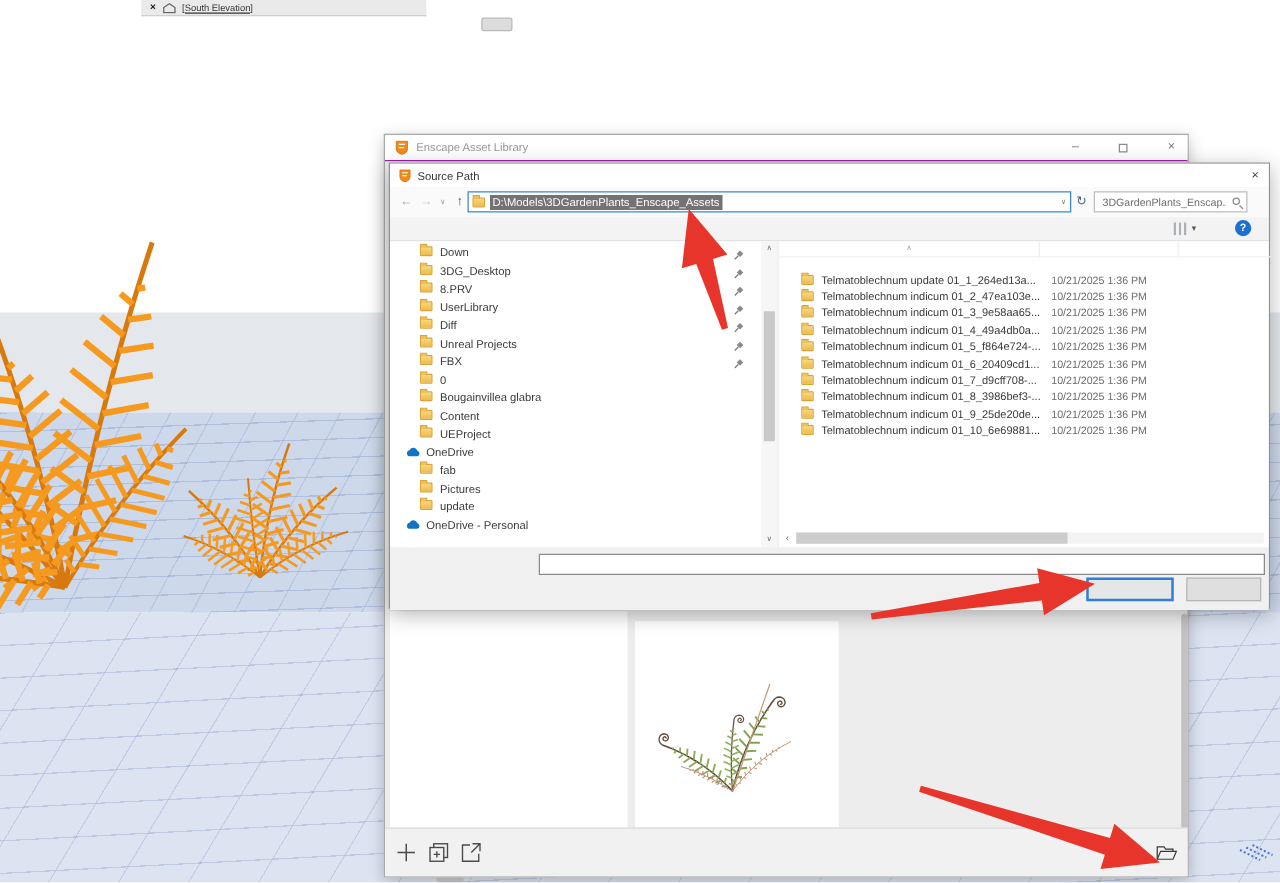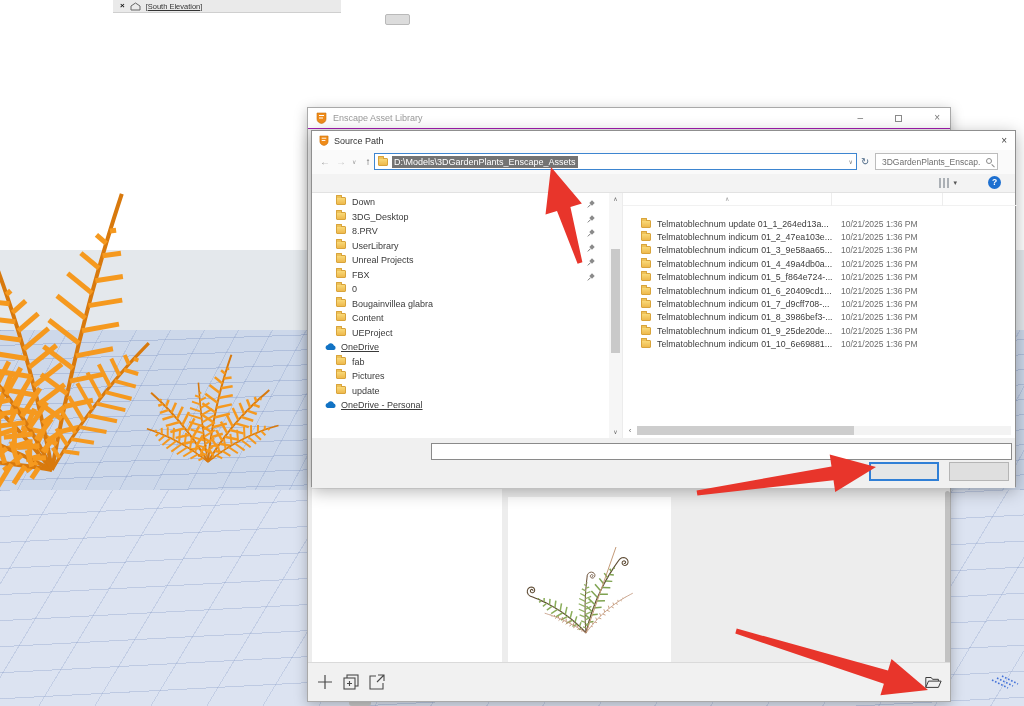--- a/index.html
+++ b/index.html
@@ -83,21 +83,21 @@
     linear-gradient(to right,#9aa0a6 0 2px,transparent 2px 4px,#9aa0a6 4px 6px,transparent 6px 8px,#9aa0a6 8px 10px); opacity:.8; }
   .view-caret { font-size:7px; color:#555; }
   .helpbtn { position:absolute; right:14px; top:2px; width:13px; height:13px; border-radius:50%;
     background:#1e70d0; color:#fff; font-size:8.5px; font-weight:bold; text-align:center; line-height:13px; }
 
   .spd-main { position:absolute; left:0; top:62px; width:100%; height:245px; background:#fff; }
   .tree { position:absolute; left:0; top:0; width:297px; height:245px; padding-top:4px; overflow:hidden; }
   .trow { position:relative; height:14.5px; display:flex; font-size:9px; color:#3a3a3a; }
   .trow .tlabel { white-space:nowrap; }
   .ind-folder { padding-left:24px; }
-  .ind-cloud  { padding-left:12px;text-decoration:underline; }
+  .ind-cloud  { padding-left:12px; }
   .fico { width:10px; height:8px; margin-right:6px; position:relative; flex:0 0 auto;
     background:linear-gradient(#f9d978,#eeb94d); border:1px solid #d9a43b; border-radius:1px; }
   .fico::before { content:""; position:absolute; left:-1px; top:-3px; width:4px; height:2px;
     background:#eec258; border:1px solid #d9a43b; border-bottom:none; border-radius:1px 1px 0 0; }
   .pin { position:absolute; right:14px; top:3px; width:8px; height:8px; }
   .tree-scroll { position:absolute; left:297px; top:0; width:13px; height:245px; background:#f6f6f6; }
   .ts-caret { position:absolute; left:0; width:13px; text-align:center; font-size:6px; color:#6a6a6a; }
   .ts-up { top:2px; } .ts-down { bottom:3px; }
   .ts-thumb { position:absolute; left:2px; top:56px; width:9px; height:104px; background:#c9c9c9; }
 
@@ -636,20 +636,28 @@
           <div class="trow ind-folder">
             <span class="fico"></span>
             <span class="tlabel">UserLibrary</span>
             <svg class="pin" viewBox="0 0 8 8">
               <line x1="0.8" y1="7.4" x2="3.6" y2="4.6" stroke="#7a7a7a" stroke-width="1"></line>
               <rect x="3.1" y="1.1" width="3.8" height="3.8" transform="rotate(45 5 3)" fill="#8a8a8a"></rect>
             </svg>
           </div>
           <div class="trow ind-folder">
             <span class="fico"></span>
+            <span class="tlabel">Diff</span>
+            <svg class="pin" viewBox="0 0 8 8">
+              <line x1="0.8" y1="7.4" x2="3.6" y2="4.6" stroke="#7a7a7a" stroke-width="1"></line>
+              <rect x="3.1" y="1.1" width="3.8" height="3.8" transform="rotate(45 5 3)" fill="#8a8a8a"></rect>
+            </svg>
+          </div>
+          <div class="trow ind-folder">
+            <span class="fico"></span>
             <span class="tlabel">Unreal Projects</span>
             <svg class="pin" viewBox="0 0 8 8">
               <line x1="0.8" y1="7.4" x2="3.6" y2="4.6" stroke="#7a7a7a" stroke-width="1"></line>
               <rect x="3.1" y="1.1" width="3.8" height="3.8" transform="rotate(45 5 3)" fill="#8a8a8a"></rect>
             </svg>
           </div>
           <div class="trow ind-folder">
             <span class="fico"></span>
             <span class="tlabel">FBX</span>
             <svg class="pin" viewBox="0 0 8 8">

